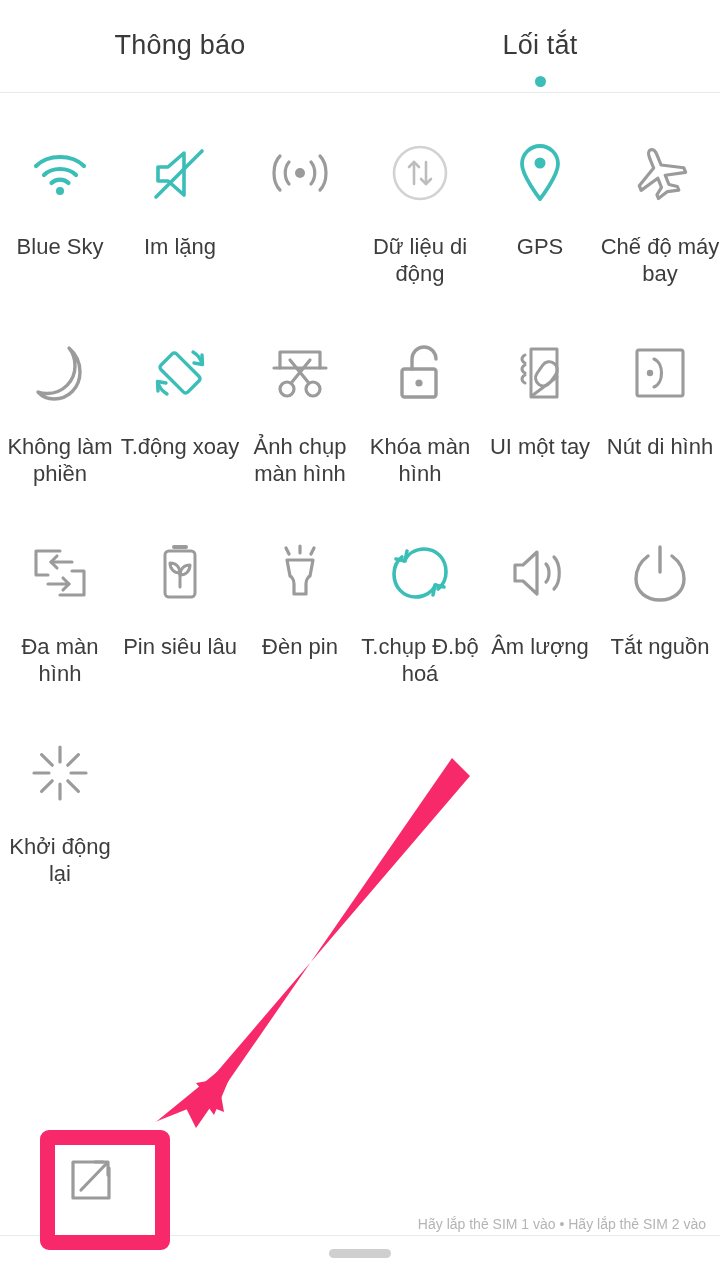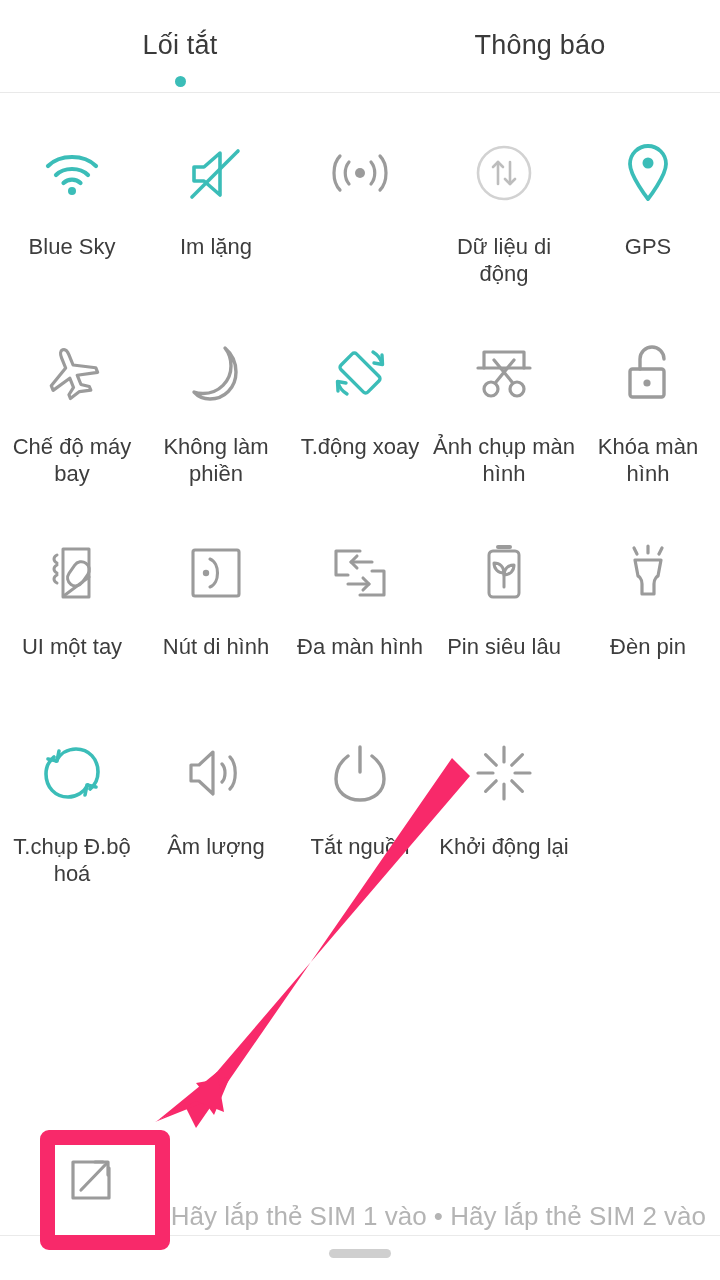--- a/index.html
+++ b/index.html
@@ -40,21 +40,21 @@
     background: #3bbdb8;
     margin: 15px auto 0 auto;
     display: block;
   }
   .tab-dot.hidden { visibility: hidden; }
 
   
   .grid {
     padding-top: 22px;
     display: grid;
-    grid-template-columns: repeat(5, 1fr);
+    grid-template-columns: repeat(6, 1fr);
     grid-auto-rows: 200px;
   }
   .tile {
     display: flex;
     flex-direction: column;
     align-items: center;
     justify-content: flex-start;
     padding-top: 26px;
     box-sizing: border-box;
   }
@@ -89,21 +89,21 @@
     bottom: 62px;
     width: 72px; height: 72px;
     display: flex;
     align-items: center;
     justify-content: center;
   }
   .status-text {
     position: absolute;
     right: 14px;
     bottom: 48px;
-    font-size: 26px;
+    font-size: 14px;
     color: #b4b4b4;
     white-space: nowrap;
   }
   .home-indicator {
     position: absolute;
     left: 50%;
     transform: translateX(-50%);
     bottom: 22px;
     width: 62px; height: 9px;
     border-radius: 5px;
@@ -124,26 +124,26 @@
     border: 15px solid #f8296a;
     border-radius: 9px;
     box-sizing: border-box;
   }
 </style>
 </head>
 <body>
 
 <div class="tabbar">
   <div class="tab">
+    <span class="tab-label">Thông báo</span>
+    <span class="tab-dot hidden"></span>
+  </div>
+  <div class="tab">
     <span class="tab-label">Lối tắt</span>
     <span class="tab-dot"></span>
-  </div>
-  <div class="tab">
-    <span class="tab-label">Thông báo</span>
-    <span class="tab-dot hidden"></span>
   </div>
 </div>
 
 <div class="grid">
 
   <div class="tile">
     <span class="tile-icon">
       <svg width="60" height="50" viewBox="0 0 60 50" fill="none" stroke="#3bbdb8" stroke-width="4.2" stroke-linecap="round">
         <path d="M6 18 C18 6, 42 6, 54 18"></path>
         <path d="M14 27 C22 19, 38 19, 46 27"></path>

